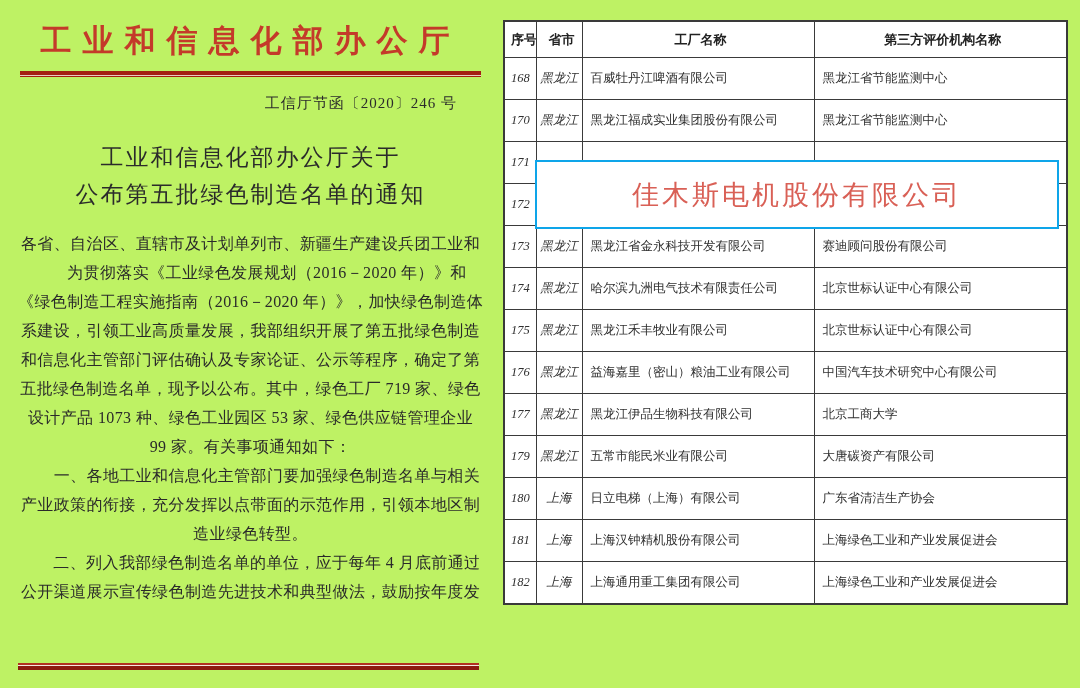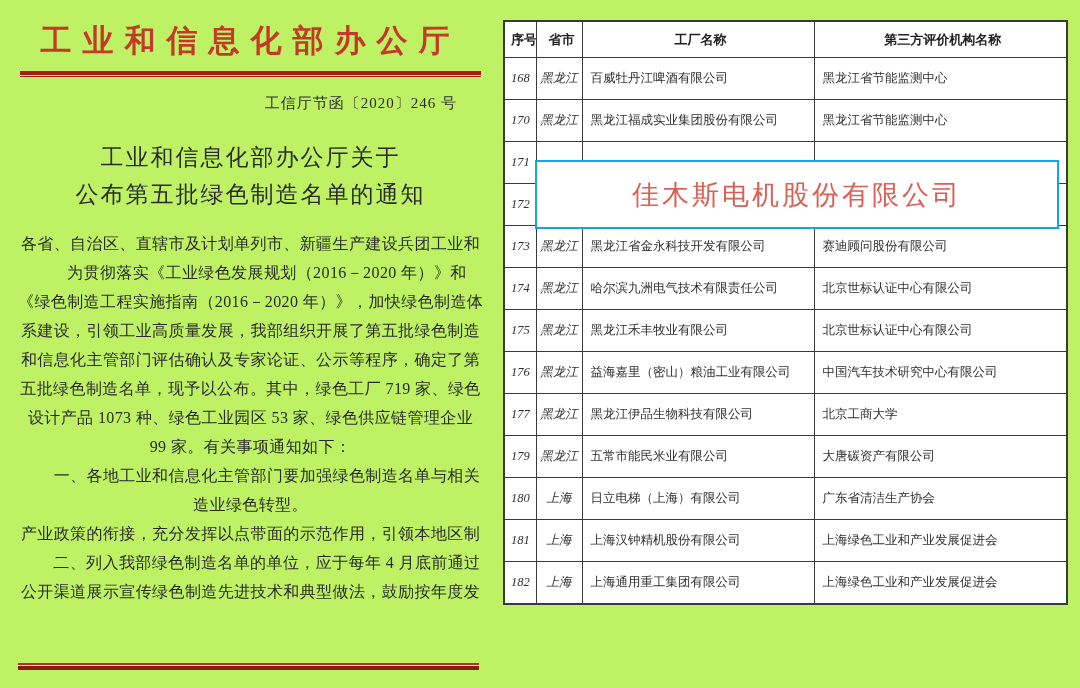--- a/index.html
+++ b/index.html
@@ -92,22 +92,22 @@
     <div class="doc-body" id="doc-body">
         <div class="doc-line">各省、自治区、直辖市及计划单列市、新疆生产建设兵团工业和</div>
         <div class="doc-line">　　为贯彻落实《工业绿色发展规划（2016－2020 年）》和</div>
         <div class="doc-line">《绿色制造工程实施指南（2016－2020 年）》，加快绿色制造体</div>
         <div class="doc-line">系建设，引领工业高质量发展，我部组织开展了第五批绿色制造</div>
         <div class="doc-line">和信息化主管部门评估确认及专家论证、公示等程序，确定了第</div>
         <div class="doc-line">五批绿色制造名单，现予以公布。其中，绿色工厂 719 家、绿色</div>
         <div class="doc-line">设计产品 1073 种、绿色工业园区 53 家、绿色供应链管理企业</div>
         <div class="doc-line">99 家。有关事项通知如下：</div>
         <div class="doc-line">　　一、各地工业和信息化主管部门要加强绿色制造名单与相关</div>
+        <div class="doc-line">产业政策的衔接，充分发挥以点带面的示范作用，引领本地区制</div>
         <div class="doc-line">造业绿色转型。</div>
-        <div class="doc-line">产业政策的衔接，充分发挥以点带面的示范作用，引领本地区制</div>
         <div class="doc-line">　　二、列入我部绿色制造名单的单位，应于每年 4 月底前通过</div>
         <div class="doc-line">公开渠道展示宣传绿色制造先进技术和典型做法，鼓励按年度发</div>
       </div>
     <div class="doc-bottom-rule"></div>
   </div>
 
   <div class="table-wrap">
     <table>
       <colgroup>
         <col style="width:32px">

